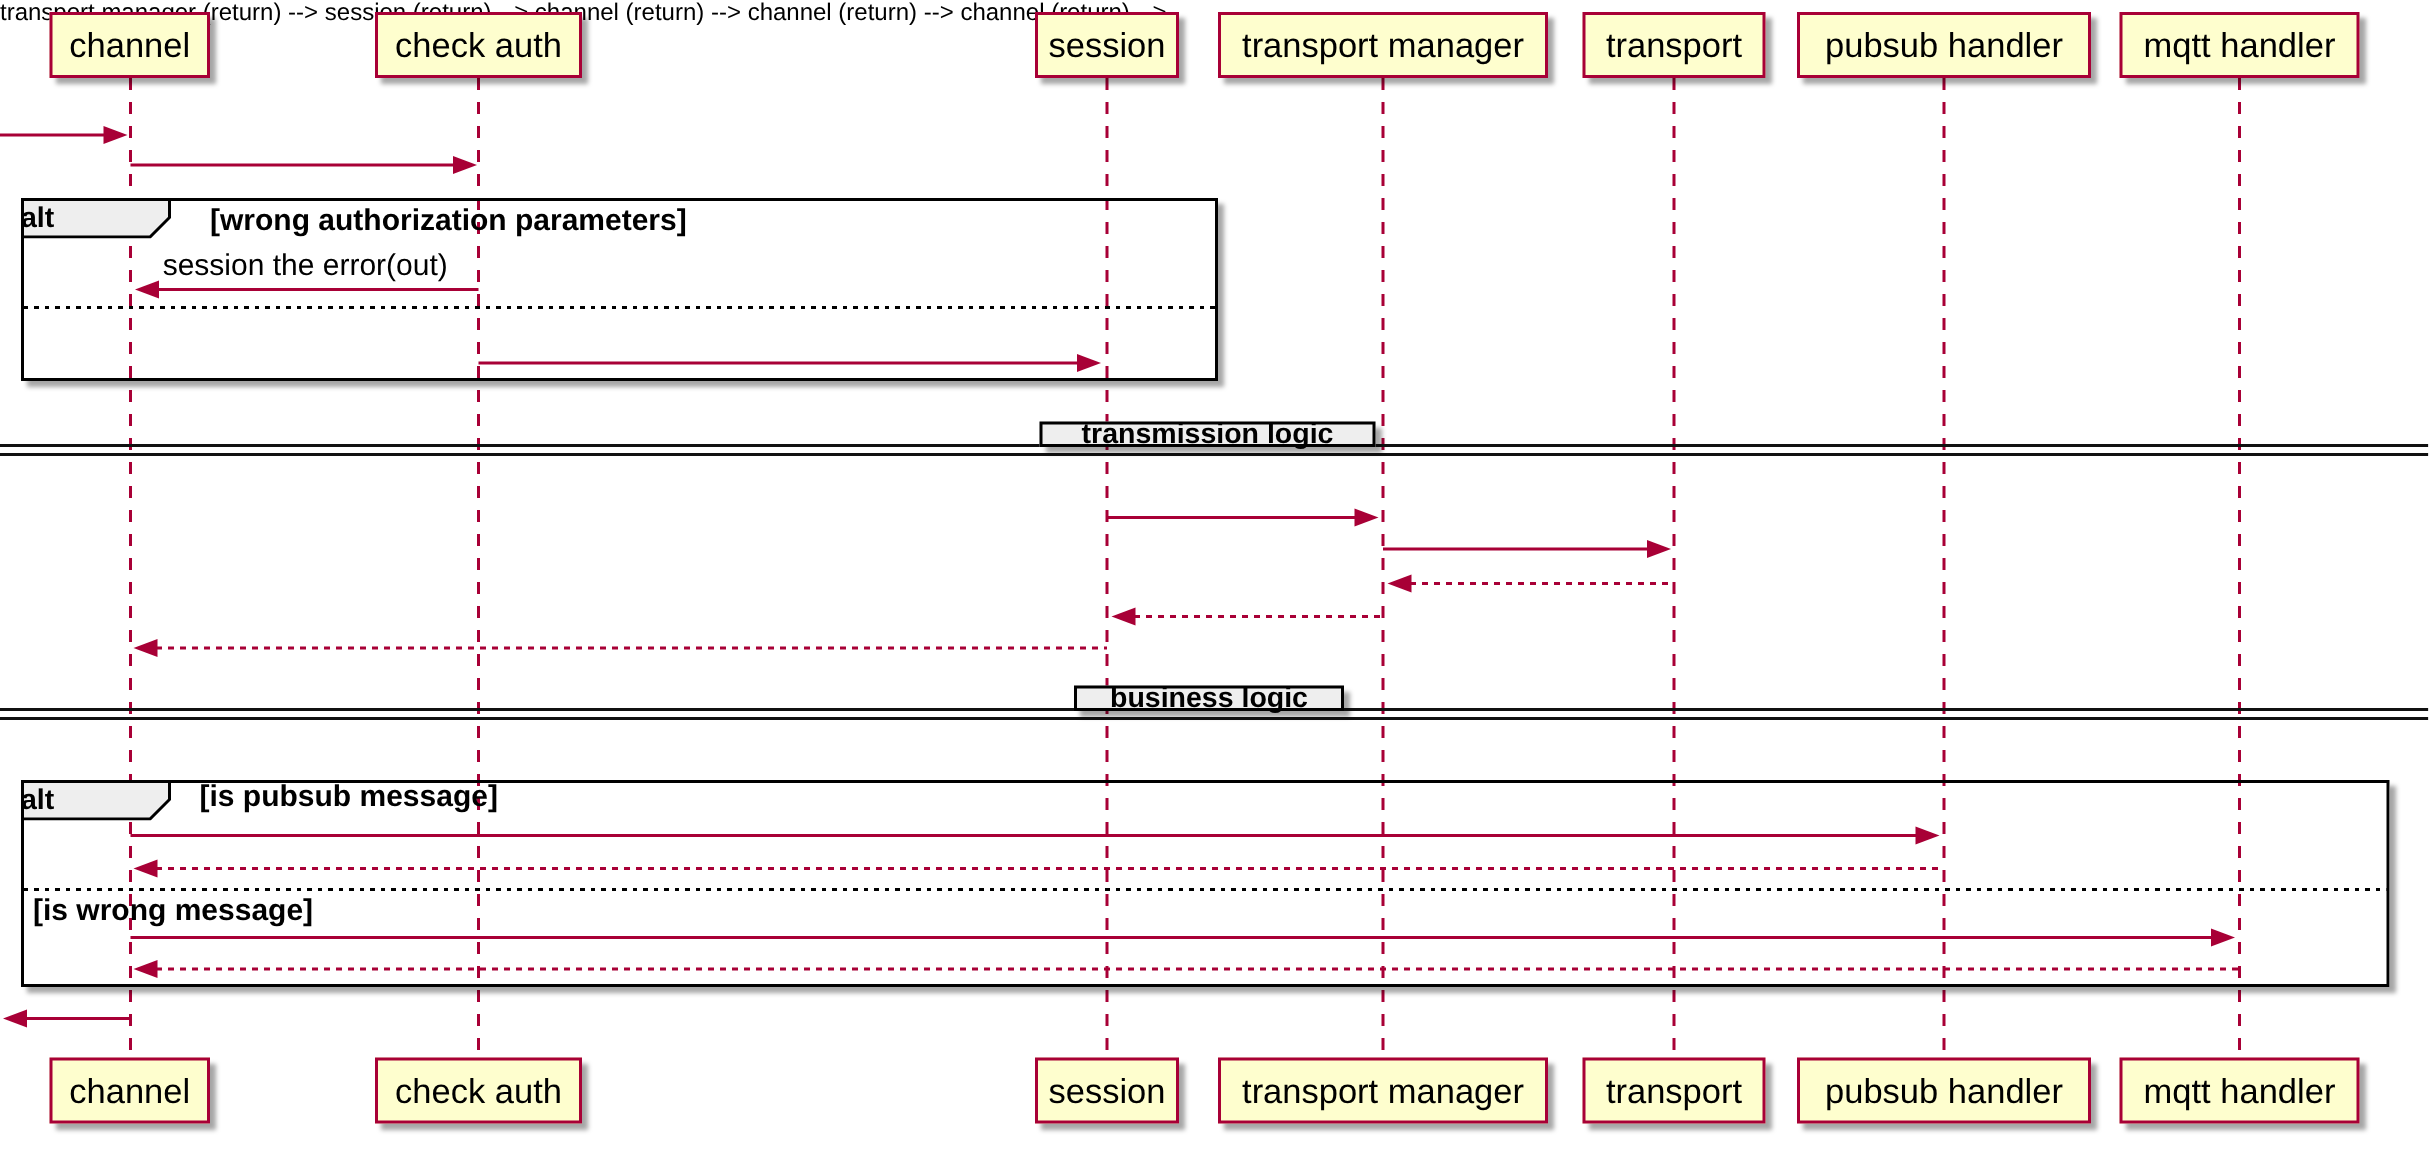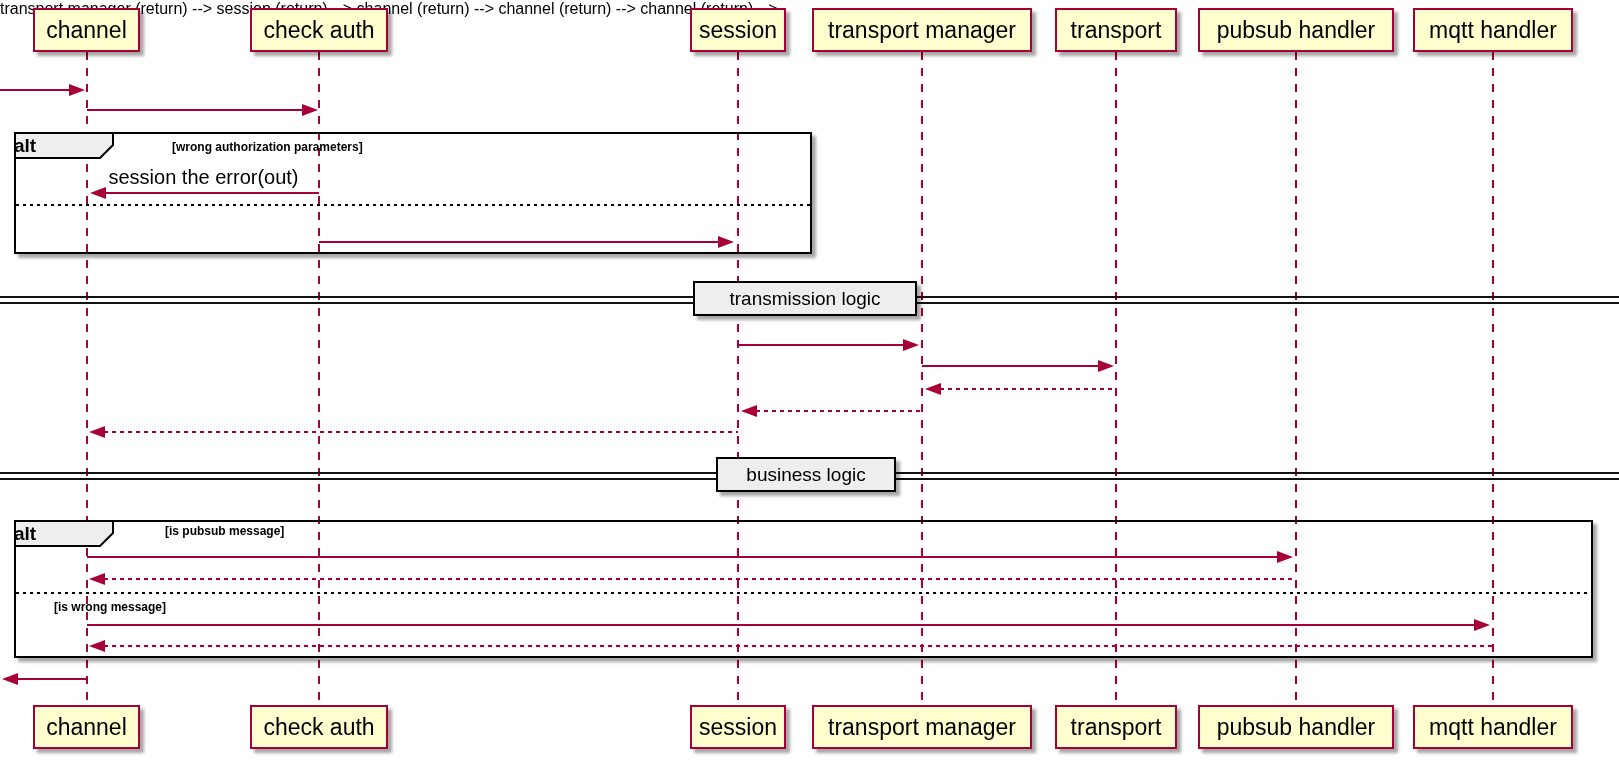--- a/index.html
+++ b/index.html
@@ -27,30 +27,30 @@
   .head-r{position:absolute;width:0;height:0;z-index:3;
     border-top:6px solid transparent;border-bottom:6px solid transparent;border-left:16px solid var(--red);}
   .head-l{position:absolute;width:0;height:0;z-index:3;
     border-top:6px solid transparent;border-bottom:6px solid transparent;border-right:16px solid var(--red);}
   .msg-label{position:absolute;font-size:20px;text-align:center;white-space:nowrap;z-index:4;}
 
   .frame{position:absolute;box-sizing:border-box;border:2.5px solid var(--blk);
     box-shadow:4px 4px 3px rgba(0,0,0,.35);z-index:2;background:transparent;}
   .pentagon{position:absolute;z-index:3;}
   .op-label{position:absolute;width:88px;text-align:left;font-weight:bold;font-size:19px;z-index:4;line-height:25px;}
-  .cond-label{position:absolute;font-weight:bold;font-size:12px;white-space:nowrap;z-index:4;line-height:21px;margin-left:32px;}
+  .cond-label{position:absolute;font-weight:bold;font-size:20px;white-space:nowrap;z-index:4;line-height:21px;}
   .else-line{position:absolute;height:2px;z-index:2;
     background:repeating-linear-gradient(to right,var(--blk) 0 3px,transparent 3px 7px);}
 
   .divider-line{position:absolute;left:0;width:1619px;height:2px;background:#111;z-index:1;}
-  .divider-label{position:absolute;height:35px;box-sizing:border-box;z-index:3;
+  .divider-label{position:absolute;height:17px;box-sizing:border-box;z-index:3;
     background:var(--gray);border:2.5px solid var(--blk);
     box-shadow:4px 4px 3px rgba(0,0,0,.35);
     display:flex;align-items:center;justify-content:center;
-    font-weight:normal;font-size:19px;white-space:nowrap;}
+    font-weight:bold;font-size:19px;white-space:nowrap;}
 </style>
 </head>
 <body>
 
 <div class="stage">
 
   
   <div class="lifeline" style="left:86px"></div>
   <div class="lifeline" style="left:318px"></div>
   <div class="lifeline" style="left:737px"></div>

